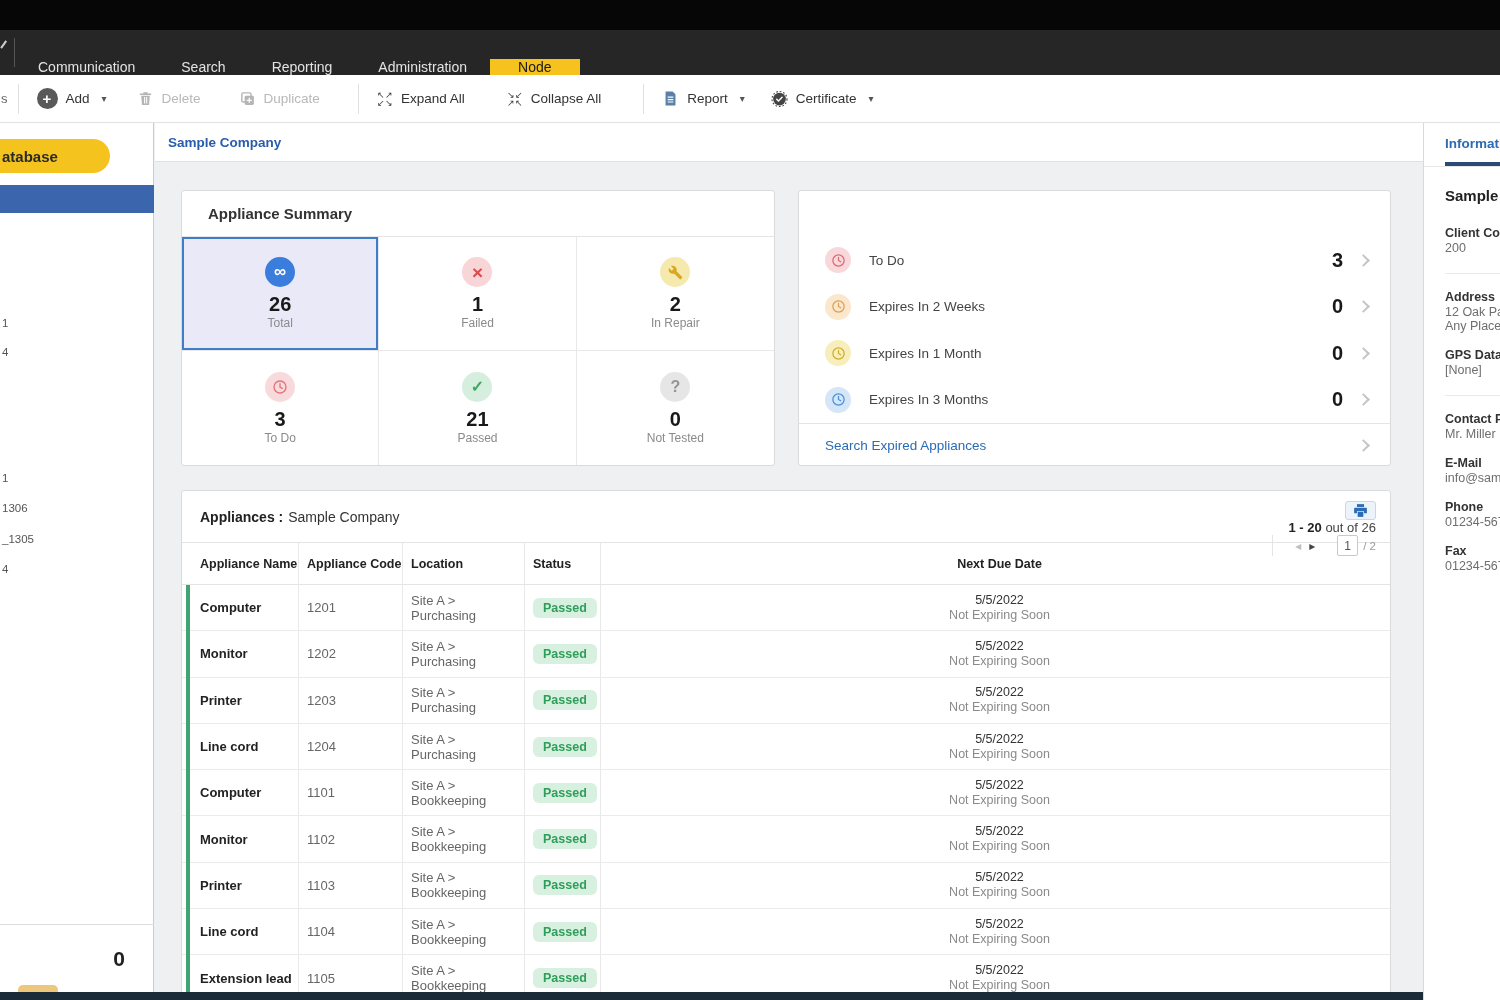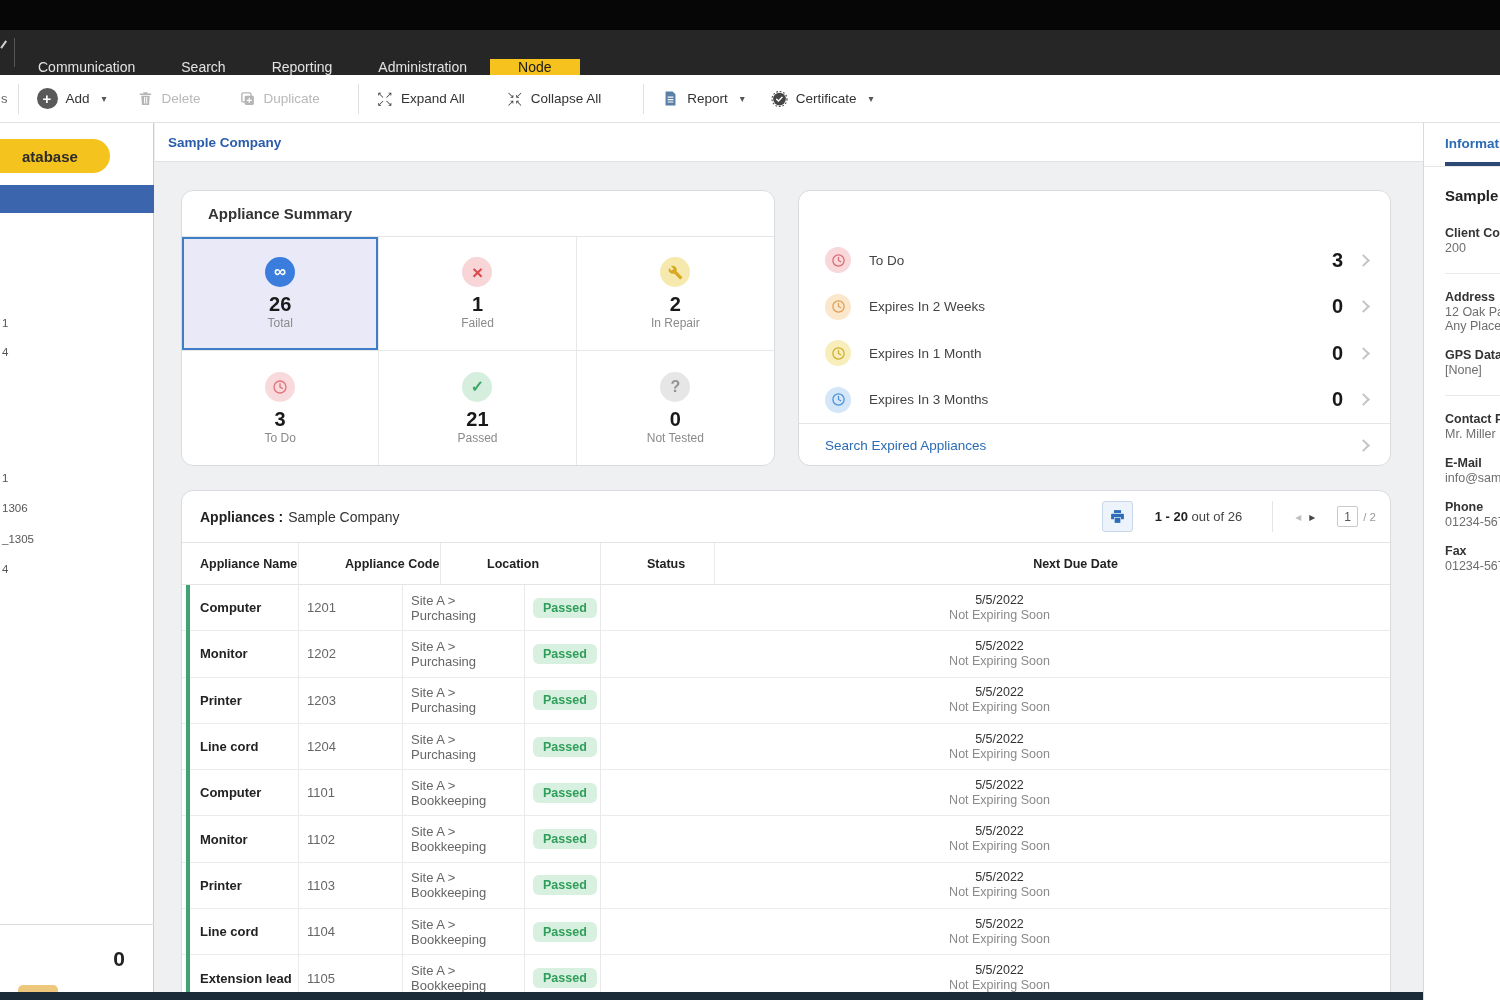--- a/index.html
+++ b/index.html
@@ -31,35 +31,35 @@
   .tb-icon { width:17px; height:17px; display:inline-flex; }
   .arrow-grid { display:grid; grid-template-columns:8px 8px; grid-template-rows:8px 8px;
                 font-size:9px; line-height:8px; color:#3c3c3c; }
   .arrow-grid span { display:flex; align-items:center; justify-content:center; }
 
   
   .sidebar { position:absolute; left:0; top:123px; width:154px; height:877px; background:#fff;
              border-right:1px solid #ccc; }
   .db-pill { position:absolute; left:-34px; top:16px; width:144px; height:34px; border-radius:17px;
              background:#f5c31d; display:flex; align-items:center; cursor:pointer; }
-  .db-pill span { margin-left:56px; font-size:15px; font-weight:bold; color:#2b2b2b; }
+  .db-pill span { margin-left:36px; font-size:15px; font-weight:bold; color:#2b2b2b; }
   .sel-bar { position:absolute; left:0; top:62px; width:154px; height:28px; background:#3b66ad; cursor:pointer; }
   .tree-frag { position:absolute; left:2px; font-size:11.5px; color:#555; cursor:pointer; }
   .side-divider { position:absolute; left:0; top:801px; width:154px; border-top:1px solid #dcdcdc; }
   .side-zero { position:absolute; left:0; top:824px; width:125px; text-align:right;
                font-size:21px; font-weight:bold; color:#222; }
 
   
   .content-bg { position:absolute; left:154px; top:123px; width:1269px; height:877px; background:#eef0f2; }
   .crumb-bar { position:absolute; left:155px; top:123px; width:1268px; height:39px; background:#fff;
                border-bottom:1px solid #dfe1e4; display:flex; align-items:center; }
   .crumb-bar a { margin-left:13px; font-size:13.5px; font-weight:bold; color:#2a5caa;
                  text-decoration:none; cursor:pointer; }
 
-  .card { position:absolute; background:#fff; border:1px solid #d9dbde; border-radius:12px; }
+  .card { position:absolute; background:#fff; border:1px solid #d9dbde; border-radius:3px; }
   .card-head { height:46px; border-bottom:1px solid #e5e5e5; display:flex; align-items:center; }
   .card-head h2 { margin-left:26px; font-size:15px; font-weight:bold; color:#333; }
 
   
   #summary { left:181px; top:190px; width:594px; height:276px; }
   .sum-grid { position:absolute; left:0; top:46px; right:0; bottom:0;
               display:grid; grid-template-columns:1fr 1fr 1fr; grid-template-rows:1fr 1fr; }
   .sum-cell { display:flex; flex-direction:column; align-items:center; justify-content:center;
               border-right:1px solid #e8e8e8; border-bottom:1px solid #e8e8e8; cursor:pointer; }
   .sum-cell:nth-child(3n) { border-right:none; }
@@ -90,35 +90,35 @@
   .i-blue { background:#d4e6f8; color:#4a90d8; }
   .td-footer { position:absolute; left:0; right:0; top:232px; height:43px; border-top:1px solid #e5e5e5;
                display:flex; align-items:center; padding:0 22px 0 26px; cursor:pointer; }
   .td-footer a { flex:1; font-size:13.5px; color:#2a6cb5; text-decoration:none; }
 
   
   #appl { left:181px; top:490px; width:1210px; height:520px; }
   .tbl-title { height:51px; display:flex; align-items:center; padding-left:18px; }
   .tbl-title .b { font-size:14px; font-weight:bold; color:#222; }
   .tbl-title .r { font-size:14px; color:#333; margin-left:5px; }
-  .tbl-controls { position:absolute; right:14px; top:10px; height:31px; display:flex; align-items:center; }
+  .tbl-controls { position:absolute; right:14px; top:10px; height:31px; display:flex; align-items:flex-end;flex-direction:column; }
   .print-btn { width:31px; height:31px; border:1px solid #c7d7e8; background:#edf3fa; border-radius:3px;
                display:flex; align-items:center; justify-content:center; color:#2a6cb5; cursor:pointer; }
   .range { margin-left:22px; font-size:13px; color:#444; }
   .range .b { font-weight:bold; color:#222; }
   .pager { display:flex; align-items:center; margin-left:30px; border-left:1px solid #e4e4e4;
            padding-left:22px; height:31px; }
   .pg-prev { font-size:12px; color:#c0c0c0; cursor:pointer; }
   .pg-next { font-size:12px; color:#444; margin-left:8px; cursor:pointer; }
   .pg-box { width:21px; height:21px; margin-left:22px; border:1px solid #c9c9c9; border-radius:2px;
             text-align:center; font-size:12px; color:#555; background:#fff; }
   .pg-total { font-size:11.5px; color:#9a9a9a; margin-left:5px; }
 
   .thead { height:43px; border-top:1px solid #e4e4e4; border-bottom:1px solid #e4e4e4;
-           display:flex; align-items:center;gap:38px; }
+           display:flex; align-items:center; }
   .tr { height:46.3px; display:flex; align-items:center; border-bottom:1px solid #ebebeb; cursor:pointer; }
   .col1 { width:117px; padding-left:18px; border-right:1px solid #e9e9e9; align-self:stretch; display:flex; align-items:center; }
   .col2 { width:104px; padding-left:8px; border-right:1px solid #e9e9e9; align-self:stretch; display:flex; align-items:center; }
   .col3 { width:122px; padding-left:8px; border-right:1px solid #e9e9e9; align-self:stretch; display:flex; align-items:center; }
   .col4 { width:76px; padding-left:8px; border-right:1px solid #e9e9e9; align-self:stretch; display:flex; align-items:center; }
   .col5 { flex:1; padding-left:8px; align-self:stretch; display:flex; flex-direction:column; justify-content:center;align-items:center; }
   .thead .hc { font-size:12.5px; font-weight:bold; color:#222; }
   .thead .col5 { flex-direction:row; align-items:center; }
   .tname { font-size:13px; font-weight:bold; color:#222; }
   .tgray { font-size:13px; color:#666; }

